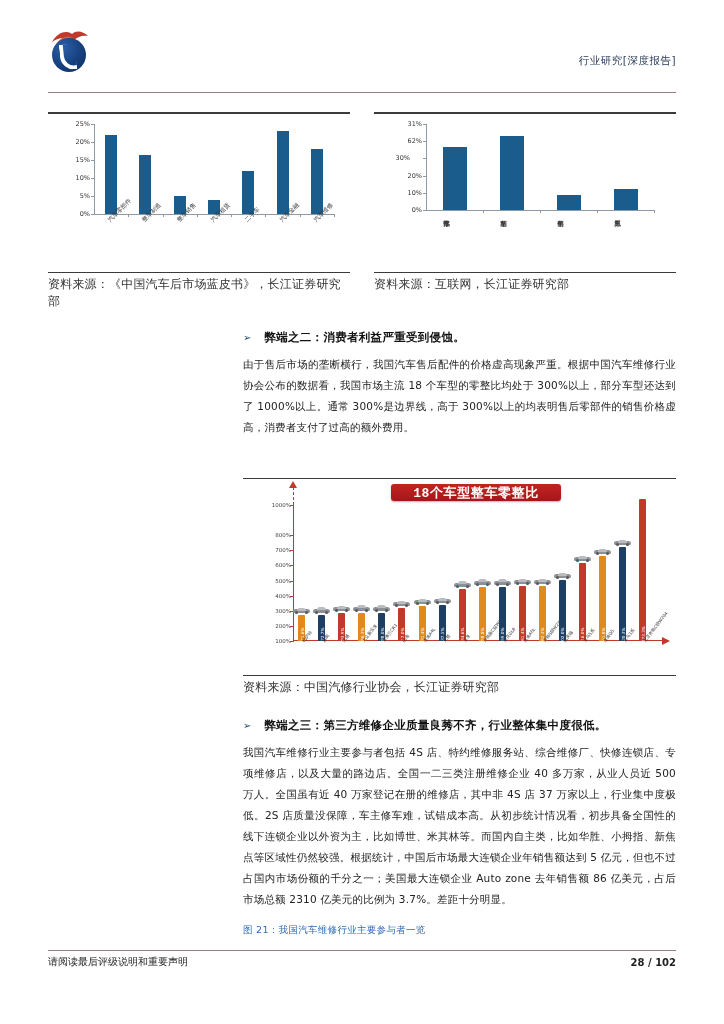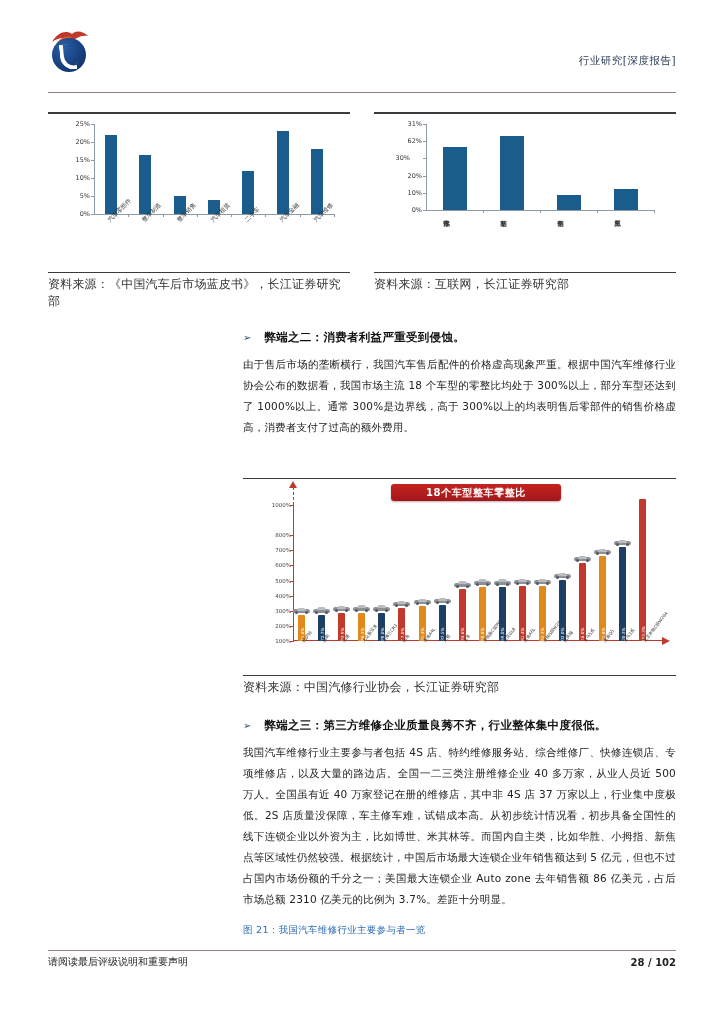--- a/index.html
+++ b/index.html
@@ -119,21 +119,21 @@
   .fig38 .top-rule{ height:1px; background:#3b3b3b; width:100%; }
   .fig38-plot{ position:relative; height:196px; width:100%; background:#fff; }
   .banner{
     position:absolute; left:148px; top:5px; width:170px; height:17px;
     background:linear-gradient(180deg,#c3241f 0%,#a5161b 100%);
     border-radius:3px;
     box-shadow:0 1px 2px rgba(0,0,0,.3);
     display:flex; align-items:center; justify-content:center;
   }
   .banner span{
-    color:#fff; font-size:10px; font-weight:bold; letter-spacing:.6px;
+    color:#fff; font-size:13px; font-weight:bold; letter-spacing:.6px;font-family:Liberation Mono, monospace;
   }
   .f38-yaxis{
     position:absolute; left:50px; top:6px; bottom:34px; width:1px;
     background:#c0392b;
   }
   .f38-yaxis-dash{
     position:absolute; left:50px; top:-4px; height:22px; width:0;
     border-left:1px dashed #c0392b;
   }
   .f38-arrow-up{

